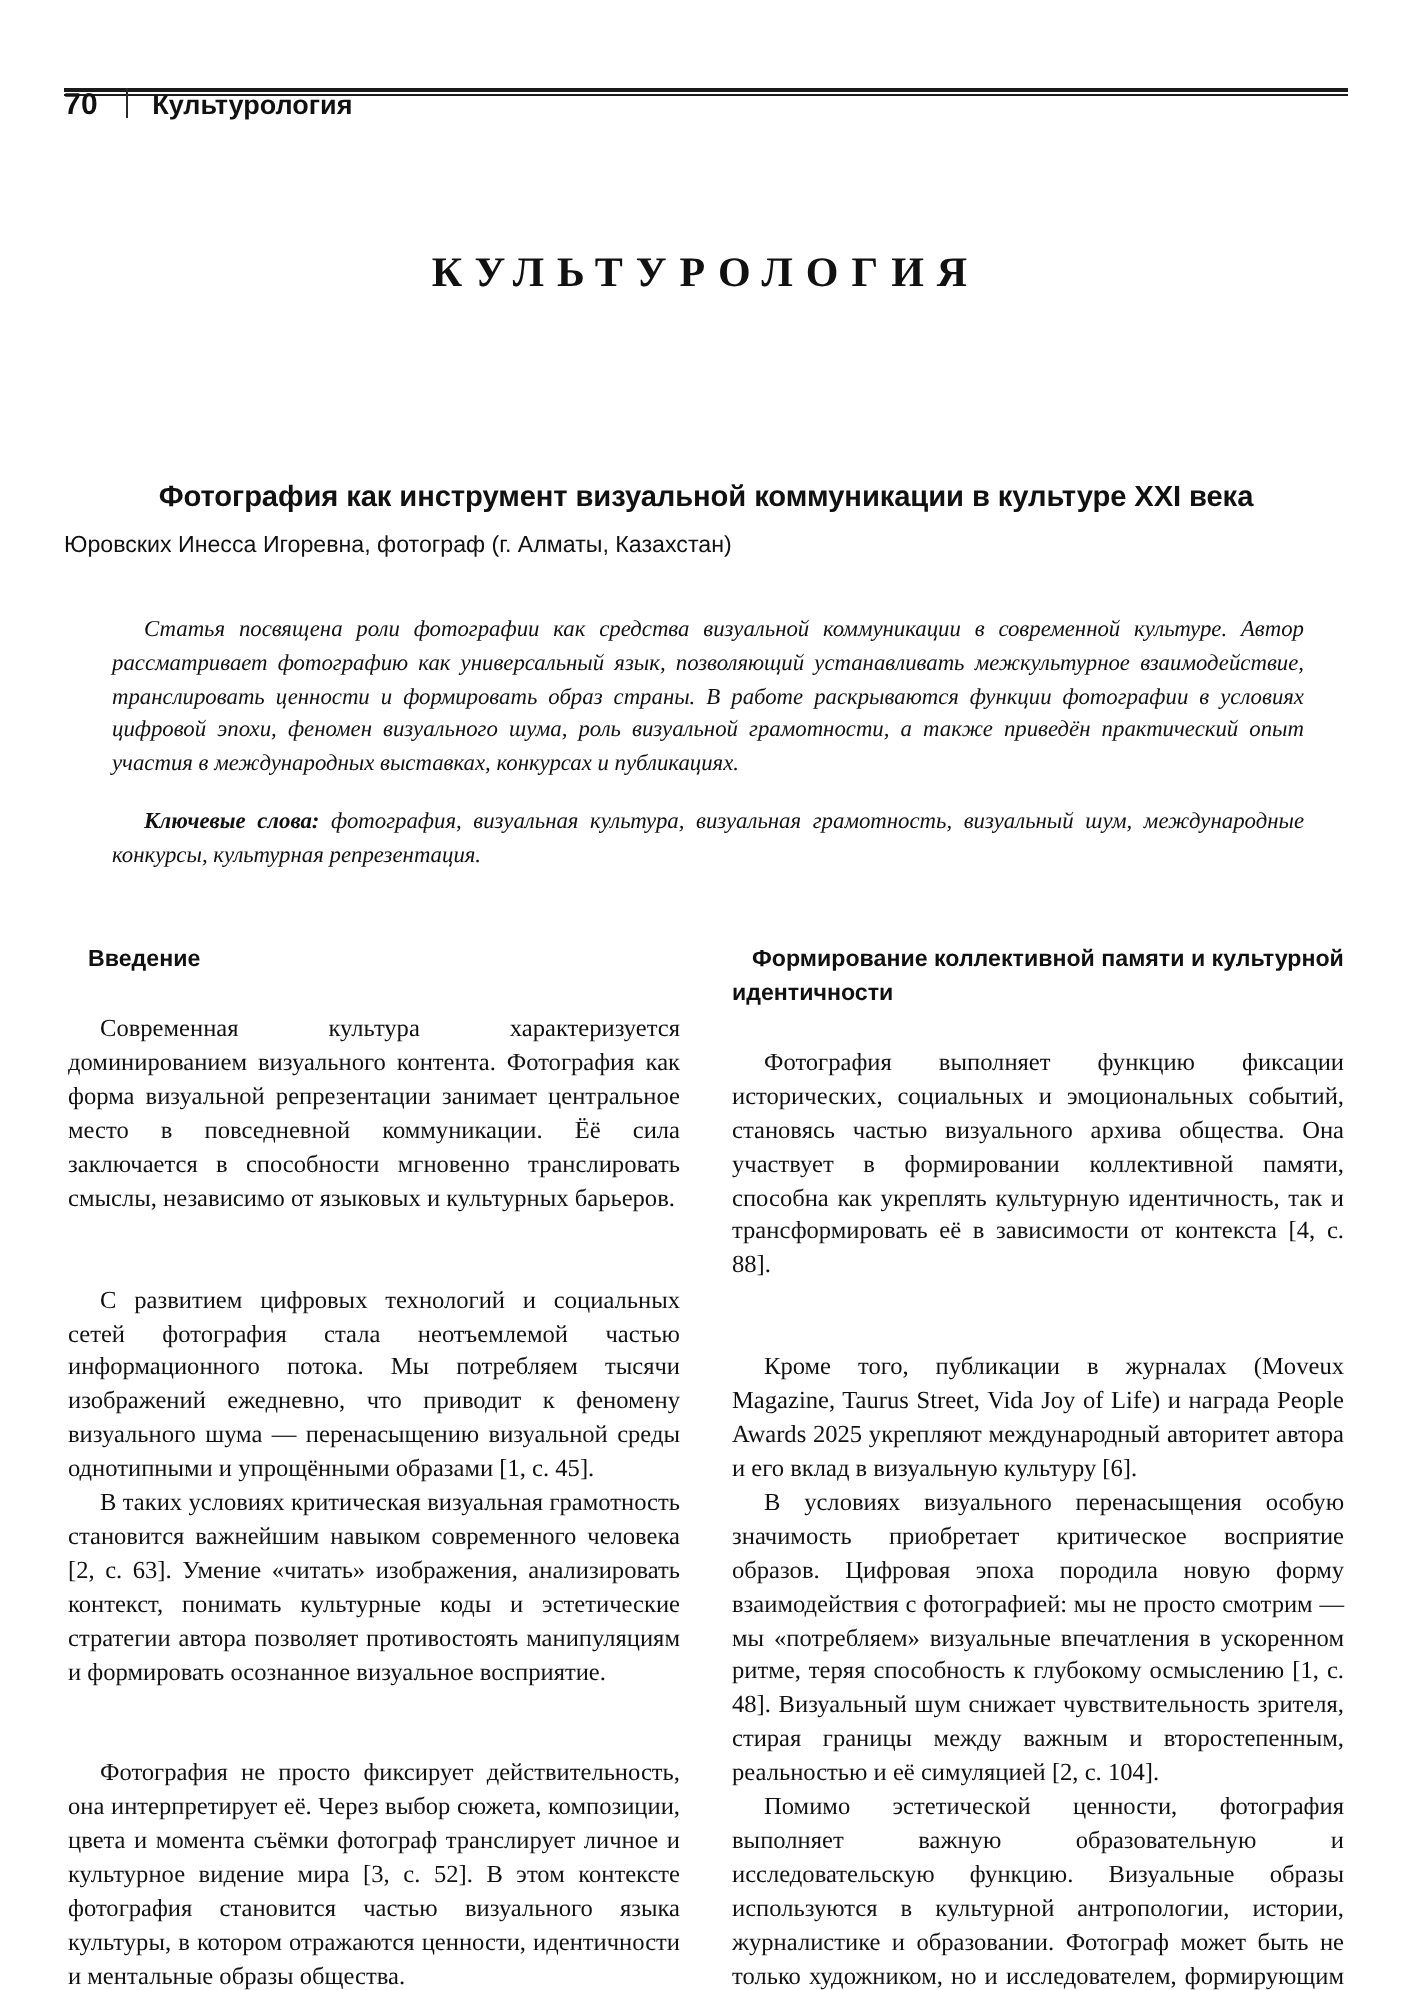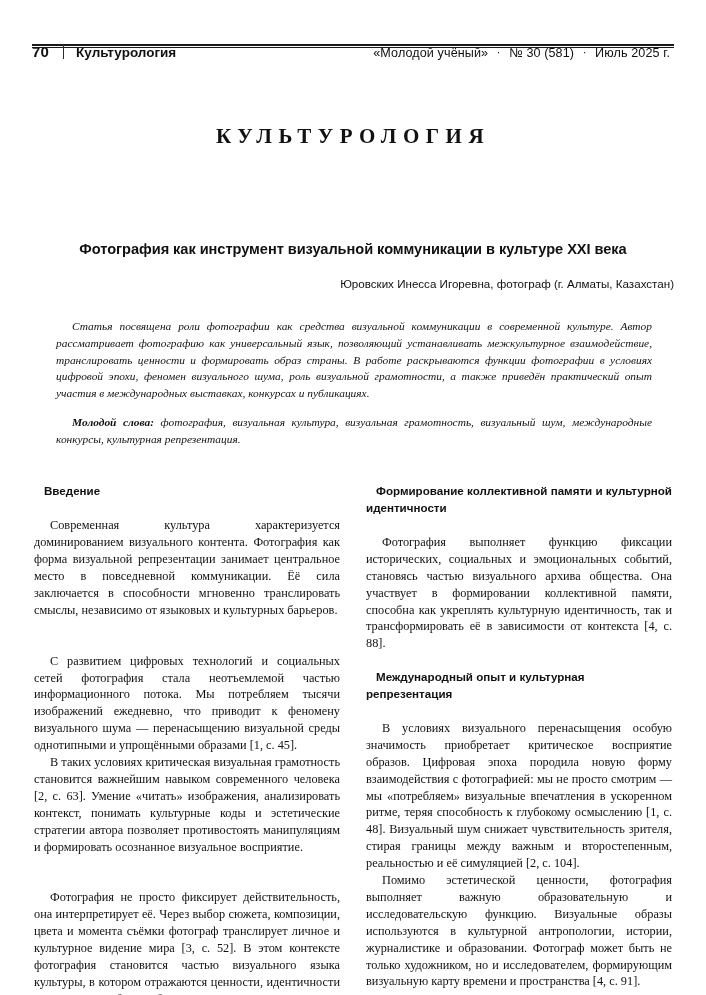--- a/index.html
+++ b/index.html
@@ -60,24 +60,24 @@
   
   .art-title {
     text-align: center;
     font-family: "Liberation Sans", sans-serif;
     font-weight: bold;
     font-size: 14.6px;
     margin-top: 92px;
     letter-spacing: -0.05px;
   }
   .art-author {
-    text-align: right;
+    text-align: left;
     font-family: "Liberation Sans", sans-serif;
     font-size: 11.6px;
-    margin-top: 20px;
+    margin-top: 9px;
   }
 
   
   .abstract {
     margin-top: 28px;
     padding: 0 10px 0 12px;
     font-family: "Liberation Serif", serif;
     font-style: italic;
     font-size: 11.4px;
     line-height: 1.47;
@@ -118,38 +118,31 @@
 <body>
 
 <div class="page">
 
   <div class="runhead">
     <div class="runhead-left">
       <span class="page-no">70</span>
       <span class="vrule"></span>
       <span class="runhead-section">Культурология</span>
     </div>
-    <div class="runhead-right">
-      <span>«Молодой учёный»</span>
-      <span class="dot">·</span>
-      <span>№ 30 (581)</span>
-      <span class="dot">·</span>
-      <span>Июль 2025 г.</span>
-    </div>
   </div>
   <div class="rule-double"></div>
 
   <div class="super-title">КУЛЬТУРОЛОГИЯ</div>
 
   <div class="art-title">Фотография как инструмент визуальной коммуникации в культуре XXI века</div>
   <div class="art-author">Юровских Инесса Игоревна, фотограф (г. Алматы, Казахстан)</div>
 
   <div class="abstract">
     <p>Статья посвящена роли фотографии как средства визуальной коммуникации в современной культуре. Автор рассматривает фотографию как универсальный язык, позволяющий устанавливать межкультурное взаимодействие, транслировать ценности и формировать образ страны. В работе раскрываются функции фотографии в условиях цифровой эпохи, феномен визуального шума, роль визуальной грамотности, а также приведён практический опыт участия в международных выставках, конкурсах и публикациях.</p>
-    <p><span class="kw-label">Молодой слова:</span> <span>фотография, визуальная культура, визуальная грамотность, визуальный шум, международные конкурсы, культурная репрезентация.</span></p>
+    <p><span class="kw-label">Ключевые слова:</span> <span>фотография, визуальная культура, визуальная грамотность, визуальный шум, международные конкурсы, культурная репрезентация.</span></p>
   </div>
 
   <div class="cols">
 
     <div class="col">
       <h3 class="head">Введение</h3>
       <div class="gap-after-head"></div>
       <p>Современная культура характеризуется доминированием визуального контента. Фотография как форма визуальной репрезентации занимает центральное место в повседневной коммуникации. Ёё сила заключается в способности мгновенно транслировать смыслы, независимо от языковых и культурных барьеров.</p>
       <div class="gap-before-head"></div>
       <div class="gap-after-head"></div>
@@ -158,21 +151,21 @@
       <div class="gap-before-head"></div>
       <div class="gap-after-head"></div>
       <p>Фотография не просто фиксирует действительность, она интерпретирует её. Через выбор сюжета, композиции, цвета и момента съёмки фотограф транслирует личное и культурное видение мира [3, с. 52]. В этом контексте фотография становится частью визуального языка культуры, в котором отражаются ценности, идентичности и ментальные образы общества.</p>
     </div>
 
     <div class="col">
       <h3 class="head">Формирование коллективной памяти и культурной идентичности</h3>
       <div class="gap-after-head"></div>
       <p>Фотография выполняет функцию фиксации исторических, социальных и эмоциональных событий, становясь частью визуального архива общества. Она участвует в формировании коллективной памяти, способна как укреплять культурную идентичность, так и трансформировать её в зависимости от контекста [4, с. 88].</p>
       <div class="gap-before-head"></div>
-      <h3 class="head">Международный опыт и культурная репрезентация</h3>
       <div class="gap-after-head"></div>
+      <p>Кроме того, публикации в журналах (Moveux Magazine, Taurus Street, Vida Joy of Life) и награда People Awards 2025 укрепляют международный авторитет автора и его вклад в визуальную культуру [6].</p>
       <p>В условиях визуального перенасыщения особую значимость приобретает критическое восприятие образов. Цифровая эпоха породила новую форму взаимодействия с фотографией: мы не просто смотрим — мы «потребляем» визуальные впечатления в ускоренном ритме, теряя способность к глубокому осмыслению [1, с. 48]. Визуальный шум снижает чувствительность зрителя, стирая границы между важным и второстепенным, реальностью и её симуляцией [2, с. 104].</p>
       <p>Помимо эстетической ценности, фотография выполняет важную образовательную и исследовательскую функцию. Визуальные образы используются в культурной антропологии, истории, журналистике и образовании. Фотограф может быть не только художником, но и исследователем, формирующим визуальную карту времени и пространства [4, с. 91].</p>
 
     </div>
 
   </div>
 </div>
 
 </body></html>

